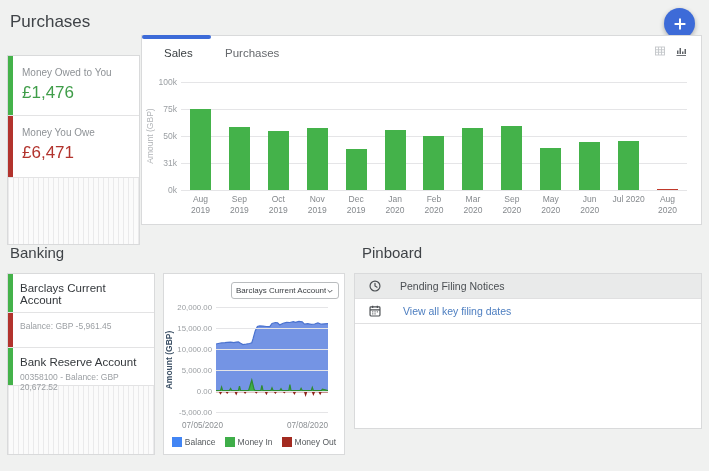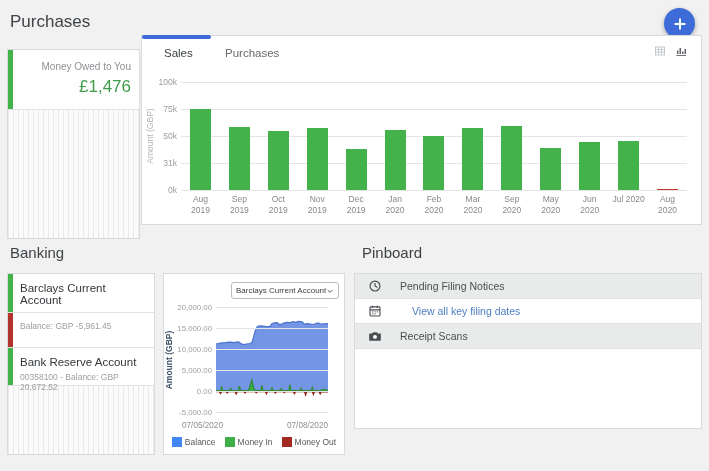--- a/index.html
+++ b/index.html
@@ -6,21 +6,21 @@
   #app{position:relative;width:709px;height:471px;background:#f0f1f0;overflow:hidden;}
   .sec-title{position:absolute;color:#3f4347;font-size:17px;}
   .sec-title.small{font-size:15px;}
   .panel{position:absolute;background:#fff;border:1px solid #d9dadb;box-sizing:border-box;}
   .striped{background-image:repeating-linear-gradient(90deg,#eaeaeb 0px,#eaeaeb 1px,#fbfbfb 1px,#fbfbfb 5px);}
   
   .fab{position:absolute;left:664px;top:8px;width:31px;height:31px;border-radius:50%;border:none;
        display:flex;align-items:center;justify-content:center;cursor:pointer;
        box-shadow:0 2px 5px rgba(0,0,0,.3);padding:0;}
   
-  #cards-panel{left:7px;top:49px;width:133px;height:190px;display:flex;flex-direction:column;text-align:right;}
+  #cards-panel{left:7px;top:55px;width:133px;height:190px;display:flex;flex-direction:column;}
   .card{position:relative;border-bottom:1px solid #e3e3e4;padding:11px 8px 0 14px;box-sizing:border-box;}
   .card .accent{position:absolute;left:0;top:0;bottom:0;width:5px;}
   .clabel{font-size:10px;color:#8e9296;margin-bottom:5px;}
   .cvalue{font-size:17px;}
   .fill{flex:1;}
   
   #sales-panel{left:141px;top:35px;width:561px;height:190px;}
   .tab-indicator{position:absolute;left:0;top:-1px;width:69px;height:4px;border-radius:2px;}
   .tab{position:absolute;top:11px;font-size:11.5px;cursor:pointer;}
   #tab-sales{left:22px;color:#3b4043;}
@@ -79,20 +79,25 @@
         </svg>
     </span>
   </button>
 
   <div class="panel" id="cards-panel">
     <div id="cards">
         <div class="card" style="height: 60px;">
           <div class="accent" style="background: rgb(68, 178, 74);"></div>
           <div class="clabel">Money Owed to You</div>
           <div class="cvalue" style="color: rgb(63, 157, 73);">£1,476</div>
+        </div>
+        <div class="card" style="height: 62px;">
+          <div class="accent" style="background: rgb(178, 51, 45);"></div>
+          <div class="clabel">Money You Owe</div>
+          <div class="cvalue" style="color: rgb(178, 51, 45);">£6,471</div>
         </div>
       </div>
     <div class="fill striped"></div>
   </div>
 
   <div class="panel" id="sales-panel">
     <div class="tab-indicator" style="background: rgb(61, 107, 216);"></div>
     <div class="tab" id="tab-sales">Sales</div>
     <div class="tab" id="tab-purchases">Purchases</div>
     <div class="panel-icons">
@@ -284,24 +289,17 @@
             <path d="M12 7.5V12l3.5 2" stroke="#4a4e52" stroke-width="2" fill="none" stroke-linecap="round"></path>
           </svg></span>
         <div class="txt">Pending Filing Notices</div>
       </div>
       <div class="pin-row">
         <span style="line-height: 0;"><svg viewBox="0 0 24 24" width="14" height="14">
             <rect x="3.5" y="5" width="17" height="15.5" rx="1.5" fill="none" stroke="#4a4e52" stroke-width="2"></rect>
             <path d="M3.5 10h17M8 3v4M16 3v4" stroke="#4a4e52" stroke-width="2"></path>
             <path d="M7 13.5h2.2M11 13.5h2.2M15 13.5h2.2M7 17h2.2M11 17h2.2" stroke="#4a4e52" stroke-width="1.6"></path>
           </svg></span>
-        <div class="txt"><a style="margin-left: 12px;">View all key filing dates</a></div>
-      </div>
-      <div class="pin-row hdr">
-        <span style="line-height: 0;"><svg viewBox="0 0 24 24" width="14" height="14">
-            <path d="M3 7.5h4.2L9 5.5h6l1.8 2H21a1 1 0 0 1 1 1V19a1 1 0 0 1-1 1H3a1 1 0 0 1-1-1V8.5a1 1 0 0 1 1-1z" fill="#4a4e52"></path>
-            <circle cx="12" cy="13.5" r="3.4" fill="#fff"></circle>
-          </svg></span>
-        <div class="txt">Receipt Scans</div>
+        <div class="txt"><a style="margin-left: 3px;">View all key filing dates</a></div>
       </div>
     </div>
 
 </div>
 
 </body></html>

